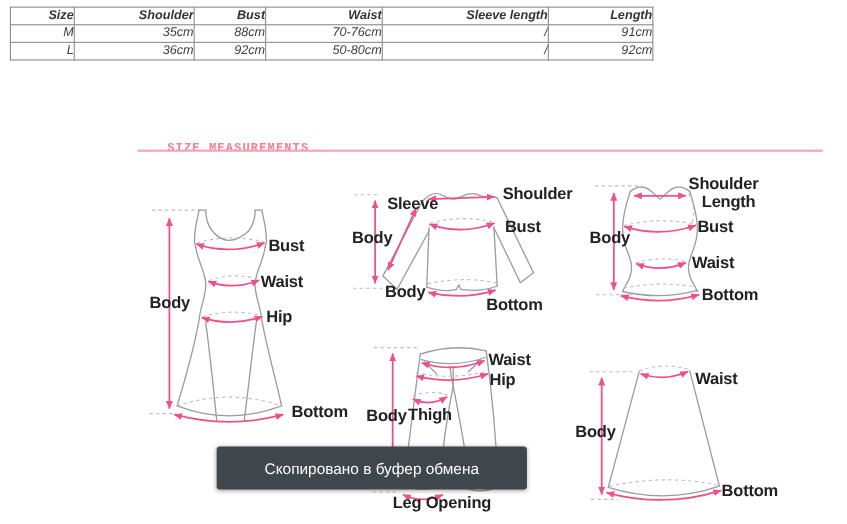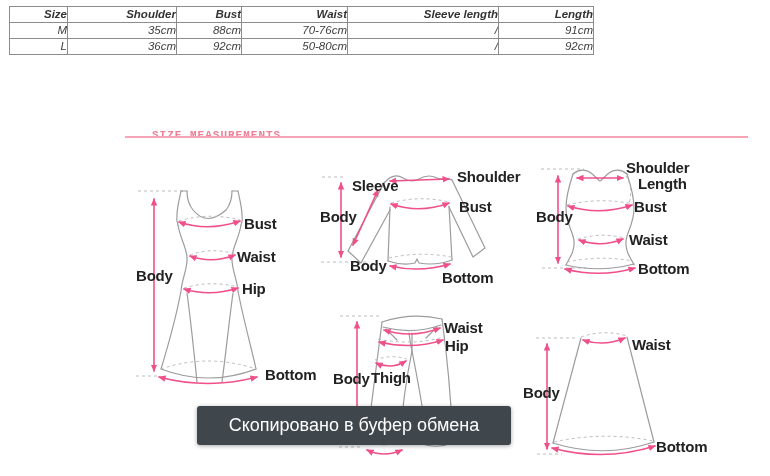--- a/index.html
+++ b/index.html
@@ -20,23 +20,23 @@
   .diagram-svg{position:absolute;left:0;top:0;}
   .gy{fill:none;stroke:var(--outline-gray);stroke-width:1.2;stroke-linecap:round;stroke-linejoin:round;}
   .dsh{fill:none;stroke:var(--dash-gray);stroke-width:1;stroke-dasharray:3 3;}
   .gd{fill:none;stroke:var(--dash-gray);stroke-width:1;stroke-dasharray:3 3;}
   .pk{fill:none;stroke:var(--accent);stroke-width:1.6;stroke-linecap:round;}
   .pkfill{fill:var(--accent);}
   
   .lbl{position:absolute;font-weight:bold;font-size:15px;color:var(--label-ink);
        white-space:nowrap;letter-spacing:-0.2px;}
   
-  .toast{position:absolute;left:197px;top:406px;width:314px;height:39px;border-radius:3px;
+  .toast{position:absolute;left:197px;top:406px;width:282px;height:39px;border-radius:3px;
          background:var(--toast-bg);color:#fdfdfd;display:flex;align-items:center;
-         justify-content:center;font-size:18px;box-shadow:0 1px 4px rgba(0,0,0,.35);}
+         justify-content:center;font-size:14px;box-shadow:0 1px 4px rgba(0,0,0,.35);}
 </style>
 </head>
 <body>
 
 <div class="canvas">
 
   <table class="size-table">
     <colgroup>
       <col style="width:58px">
         <col style="width:109px">
@@ -199,20 +199,21 @@
   <span class="lbl" style="left:638px;top:175px">Length</span>
   <span class="lbl" style="left:634px;top:198px">Bust</span>
   <span class="lbl" style="left:536px;top:208px">Body</span>
   <span class="lbl" style="left:629px;top:231px">Waist</span>
   <span class="lbl" style="left:638px;top:260px">Bottom</span>
 
   <span class="lbl" style="left:444px;top:319px">Waist</span>
   <span class="lbl" style="left:445px;top:337px">Hip</span>
   <span class="lbl" style="left:333px;top:370px">Body</span>
   <span class="lbl" style="left:371px;top:369px">Thigh</span>
+  <span class="lbl" style="left:357px;top:449px">Leg Opening</span>
 
   <span class="lbl" style="left:632px;top:336px">Waist</span>
   <span class="lbl" style="left:523px;top:384px">Body</span>
   <span class="lbl" style="left:656px;top:438px">Bottom</span>
 
   <div class="toast">
     <span>Скопировано в буфер обмена</span>
   </div>
 
 </div>

